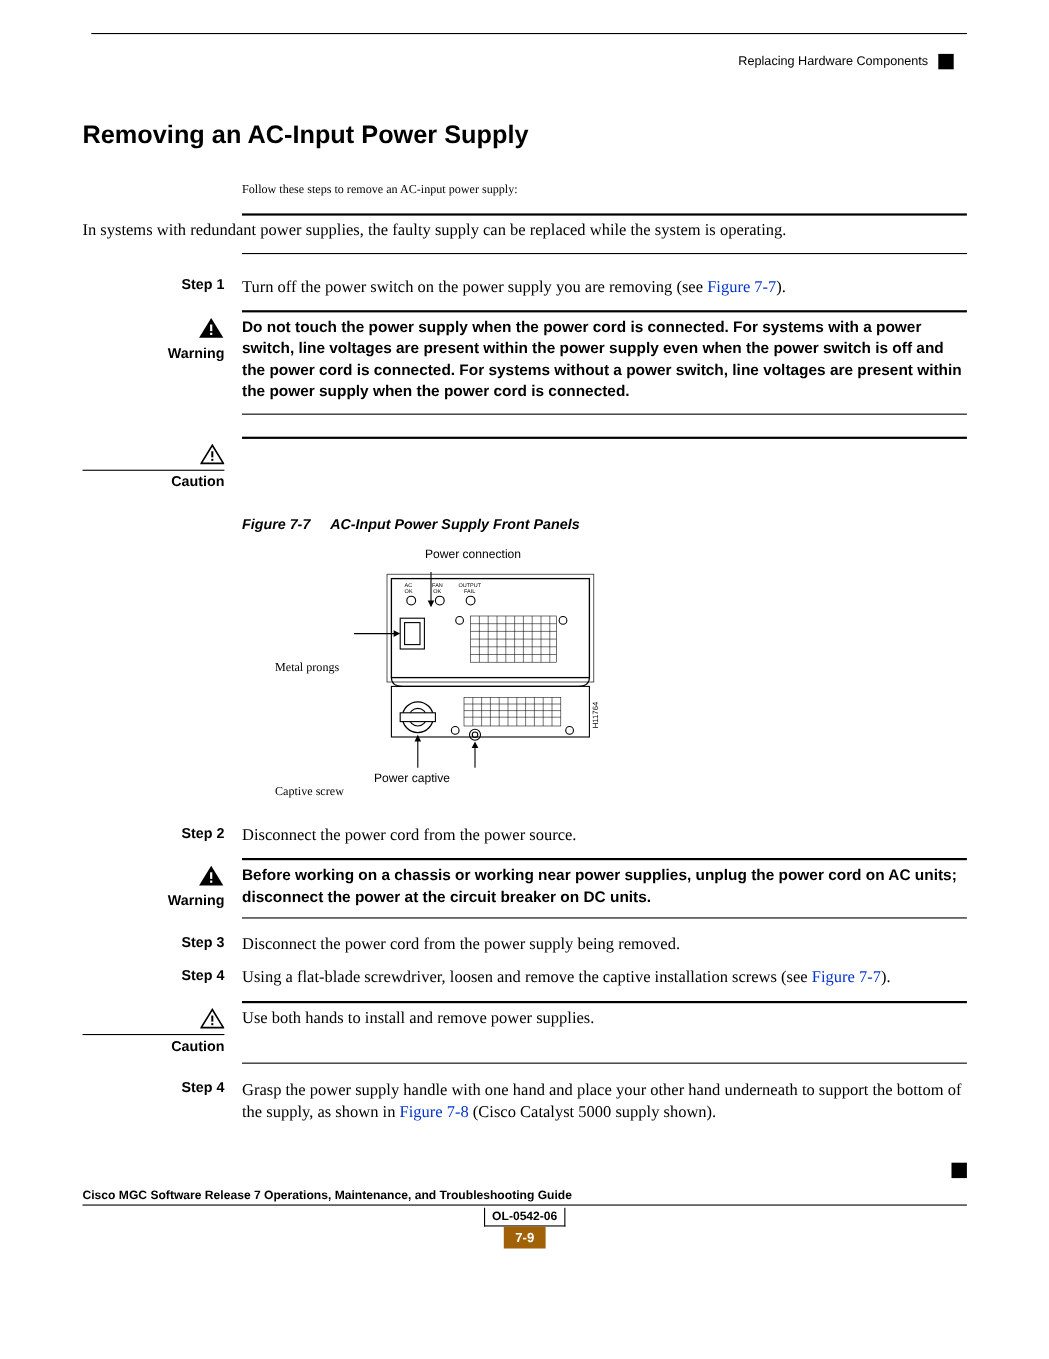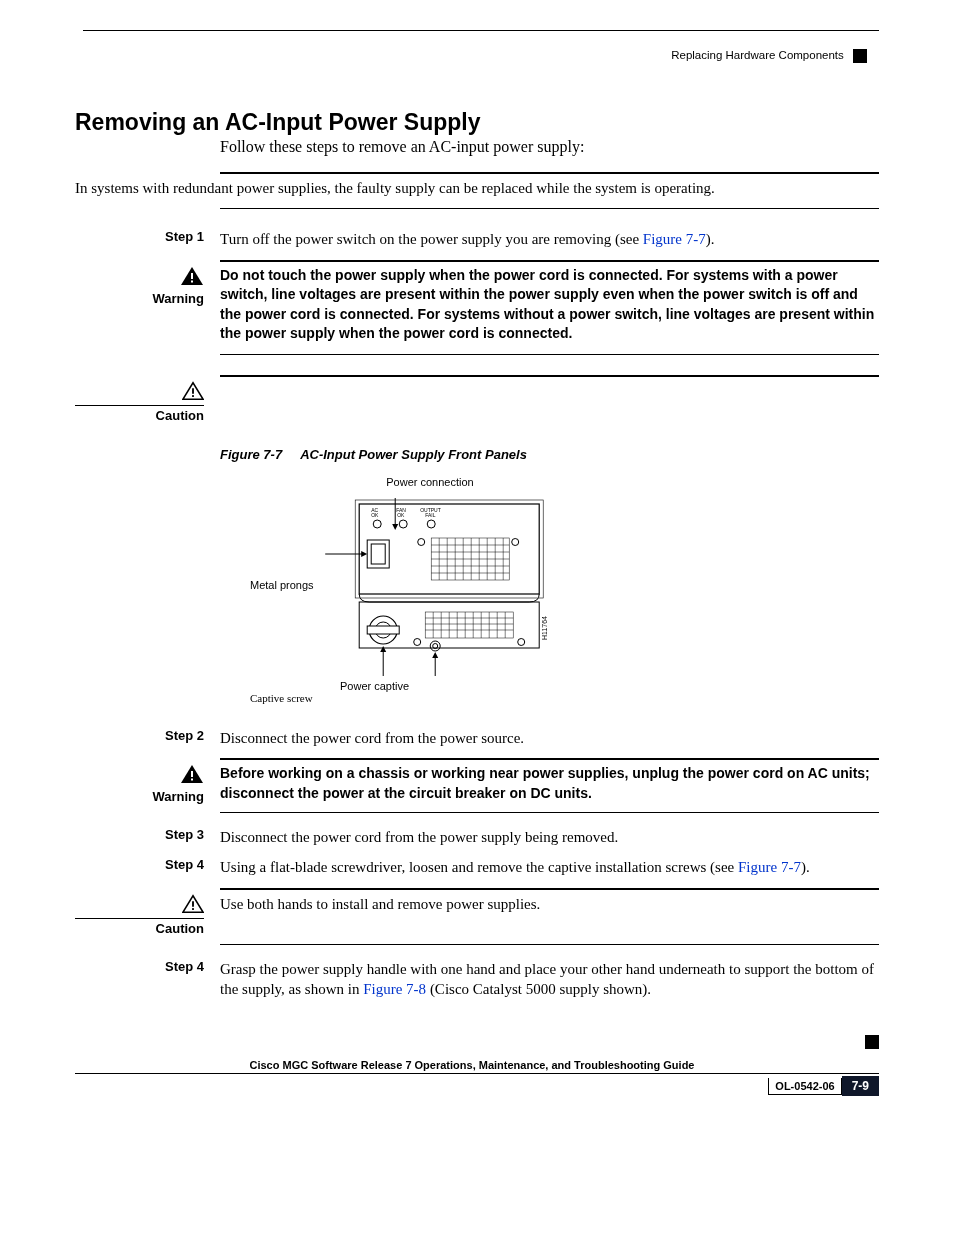--- a/index.html
+++ b/index.html
@@ -40,26 +40,26 @@
     width: 14px;
     height: 14px;
     background: #000;
     vertical-align: middle;
     margin-left: 6px;
   }
   h1 {
     font-family: Arial, Helvetica, sans-serif;
     font-size: 23px;
     font-weight: bold;
-    margin: 46px 0 2px 0;
+    margin: 46px 0 30px 0;
   }
   .intro {
     margin-left: 145px;
     margin-bottom: 16px;
-    font-size: 16px;
+    font-size: 11px;
   }
   .block {
     display: flex;
     align-items: flex-start;
     margin-bottom: 6px;
   }
   .label-col {
     width: 145px;
     flex: 0 0 145px;
     text-align: right;
@@ -129,21 +129,21 @@
     font-size: 11px;
     text-align: center;
     margin-left: 40px;
     margin-bottom: 2px;
   }
   .figure-box .panel-row {
     display: flex;
     align-items: center;
   }
   .figure-box .metal {
-    font-family: Liberation Sans, sans-serif;
+    font-family: Liberation Serif, serif;
     font-size: 11px;
     margin-right: 6px;
     white-space: nowrap;
   }
   .panel-svg {
     flex: 1;
   }
   .figure-box .callout-bottom {
     font-family: Arial, Helvetica, sans-serif;
     font-size: 11px;
@@ -154,48 +154,49 @@
     font-size: 11px;
   }
   .footer {
     margin-top: 60px;
     position: relative;
   }
   .footer-title {
     font-family: Arial, Helvetica, sans-serif;
     font-size: 11px;
     font-weight: bold;
-    text-align: center;
+    text-align: left;
     padding-right: 10px;
   }
   .footer-line {
     border-top: 1.5px solid #000;
     margin: 2px 0 0 0;
   }
   .footer-row {
     display: flex;
-    justify-content: flex-end;
+    justify-content: center;
     align-items: center;
     margin-top: 2px;
+    flex-direction: column;
   }
   .docnum {
     font-family: Arial, Helvetica, sans-serif;
     font-size: 11px;
     font-weight: bold;
     border: 1px solid #000;
     border-top: none;
     padding: 2px 6px;
     display: inline-block;
   }
   .pagenum {
     font-family: Arial, Helvetica, sans-serif;
     font-size: 12px;
     font-weight: bold;
     color: #fff;
-    background: #0f172a;
+    background: #a16207;
     padding: 3px 10px;
   }
   .footer-marker {
     display: inline-block;
     width: 14px;
     height: 14px;
     background: #000;
     vertical-align: middle;
     position: absolute;
     right: 0;

